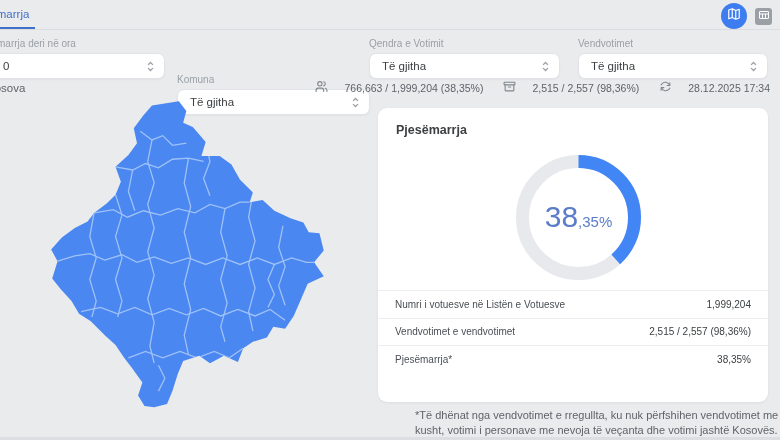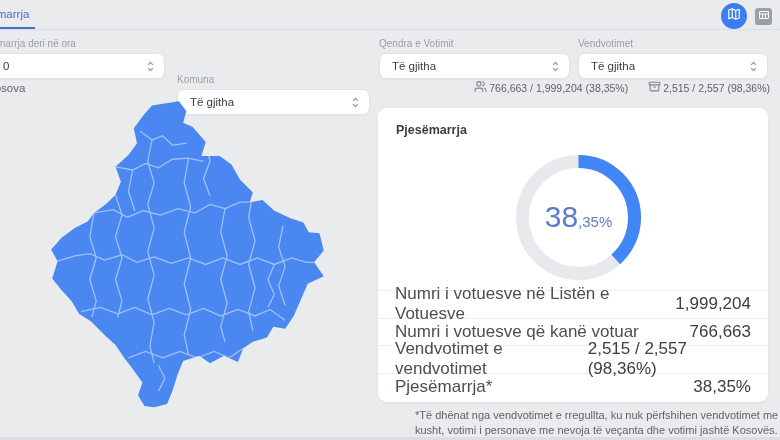--- a/index.html
+++ b/index.html
@@ -36,43 +36,43 @@
   .select {
     position:relative; height:26px; background:#fff; border:1px solid #e2e3e6;
     border-radius:7px; box-shadow:0 1px 2px rgba(0,0,0,.04);
     display:flex; align-items:center; font-size:11.5px; color:#3c4043;
     padding-left:12px; cursor:pointer; white-space:nowrap;
   }
   .select .chev { position:absolute; right:9px; top:6px; }
   .fg1 { left:-28px; width:193px; }
   .fg1 .select { padding-left:30px; }
   .fg2 { left:177px; width:193px;margin-top:36px; }
-  .fg3 { left:379px; width:191px; }
+  .fg3 { left:369px; width:191px; }
   .fg4 { left:578px; width:190px; }
 
   
   .region { position:absolute; left:-13px; top:82px; font-size:11.5px; color:#5f6368; }
   .stats { position:absolute; right:10px; top:80px; display:flex; align-items:center; gap:20px; }
-  .stat { display:flex; align-items:center; gap:2px; font-size:10.5px; color:#5f6368; white-space:nowrap; }
+  .stat { display:flex; align-items:center; gap:16px; font-size:10.5px; color:#5f6368; white-space:nowrap; }
 
   
   .mapwrap { position:absolute; left:25px; top:97px; width:312px; height:322px; cursor:pointer; }
 
   
   .card {
     position:absolute; left:378px; top:108px; width:390px; height:294px;
     background:#fff; border-radius:9px; box-shadow:0 1px 3px rgba(0,0,0,.06);
   }
   .card-title { position:absolute; left:18px; top:15px; font-size:12.5px; font-weight:bold; color:#3c4043; }
   .donut { position:absolute; left:128px; top:37px; }
   .donut text { font-family:"Liberation Sans", sans-serif; }
   .rows { position:absolute; left:0; top:182px; width:100%; }
   .row {
     height:27.5px; display:flex; align-items:center; justify-content:space-between;
-    padding:0 17px; border-top:1px solid #ededf0; font-size:17px;
+    padding:0 17px; border-top:1px solid #ededf0; font-size:10px;
   }
   .row .lbl { color:#4a4f55; }
   .row .val { color:#3c4043; }
 
   .footnote {
     position:absolute; left:380px; top:408px; width:392px;
     font-size:11px; color:#5f6368; line-height:1.35;margin-left:35px;
   }
   .bottom-edge { position:absolute; left:0; bottom:0; width:780px; height:3px; background:#dddee1; }
 </style>
@@ -172,20 +172,31 @@
     </div>
     <div class="stat">
       <span>
         <svg width="13" height="13" viewBox="0 0 24 24" fill="none" stroke="#80868b" stroke-width="2" stroke-linecap="round" stroke-linejoin="round">
           <rect x="2" y="4" width="20" height="5" rx="1"></rect>
             <path d="M4 9v10a1 1 0 0 0 1 1h14a1 1 0 0 0 1-1V9"></path>
             <line x1="10" y1="13" x2="14" y2="13"></line>
         </svg>
       </span>
       <span>2,515 / 2,557 (98,36%)</span>
+    </div>
+    <div class="stat">
+      <span>
+        <svg width="13" height="13" viewBox="0 0 24 24" fill="none" stroke="#80868b" stroke-width="2" stroke-linecap="round" stroke-linejoin="round">
+          <path d="M20 5v5h-5"></path>
+            <path d="M4 19v-5h5"></path>
+            <path d="M19.4 10a8 8 0 0 0-13.9-3L4 9"></path>
+            <path d="M4.6 14a8 8 0 0 0 13.9 3l1.5-2"></path>
+        </svg>
+      </span>
+      <span>28.12.2025 17:34</span>
     </div>
   </div>
 
   <div class="mapwrap">
     <svg width="312" height="322" viewBox="0 0 290 300" preserveAspectRatio="xMidYMid meet">
       <defs>
         <clipPath id="ksClip">
           <path d="M143,4 L150,13 147,24 156,28 168,42 164,55 181,55 192,63 200,77 212,89 209,98 221,96 232,106 247,113 259,117 264,126 274,127 278,143 269,154 278,167 263,174 257,188 250,204 242,216 231,214 225,224 212,228 203,234 198,247 185,241 172,248 162,241 147,246 142,258 137,274 132,286 120,289 111,288 105,278 109,266 99,252 92,243 84,231 74,222 61,209 50,202 43,190 33,179 25,169 30,153 24,142 34,131 46,122 58,116 64,108 76,99 84,91 89,79 84,65 96,54 104,43 101,29 110,17 118,8 Z"></path>
         </clipPath>
       </defs>
@@ -222,24 +233,20 @@
         <tspan font-size="30" fill="#5b7cc9">38</tspan><tspan font-size="15" fill="#5b7cc9">,35%</tspan>
       </text>
     </svg>
 
     <div class="rows">
       <div class="row">
         <span class="lbl">Numri i votuesve në Listën e Votuesve</span>
         <span class="val">1,999,204</span>
       </div>
       <div class="row">
-        <span class="lbl">Numri i votuesve që kanë votuar</span>
-        <span class="val">766,663</span>
-      </div>
-      <div class="row">
         <span class="lbl">Vendvotimet e vendvotimet</span>
         <span class="val">2,515 / 2,557 (98,36%)</span>
       </div>
       <div class="row">
         <span class="lbl">Pjesëmarrja*</span>
         <span class="val">38,35%</span>
       </div>
     </div>
   </div>
 

